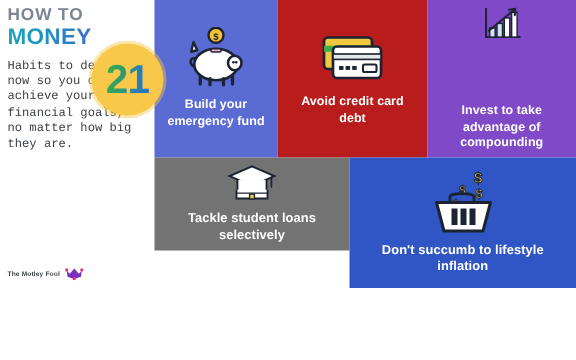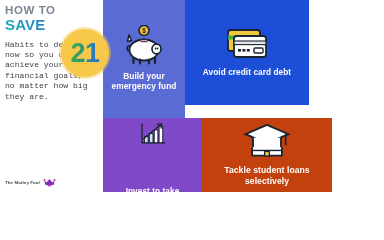--- a/index.html
+++ b/index.html
@@ -103,24 +103,24 @@
   .tile {
     position:relative;
     display:flex;
     flex-direction:column;
     align-items:center;
     justify-content:center;
     text-align:center;
     padding:4px 4px 6px;
     overflow:hidden;
   }
-  .tile.t1 { width:82px;  height:118px; background:#5b6bd4;align-items:center; }
-  .tile.t2 { width:124px; height:105px; background:#1d4ed8; }
+  .tile.t1 { width:82px;  height:105px; background:#5b6bd4;align-items:center; }
+  .tile.t2 { width:100px; height:105px; background:#b91c1c; }
   .tile.t3 { width:99px;  height:105px; background:#8049c8;gap:36px; }
-  .tile.t4 { width:130px; height:74px;  background:#c2410c; }
+  .tile.t4 { width:130px; height:62px;  background:#737373; }
   .tile.t5 { width:151px; height:87px;  background:#3055c4; }
 
   .tile-icon {
     display:block;
     margin-bottom:4px;
   }
   .tile-label {
     font-size:8.3px;
     font-weight:bold;
     line-height:10.2px;
@@ -131,21 +131,21 @@
   .tile.t4 .tile-label, .tile.t5 .tile-label { font-size:8.6px; line-height:10.4px; }
 </style>
 </head>
 <body>
 
 <div id="infographic">
 
   <div class="intro">
     <div class="kicker">HOW TO</div>
     <div class="headline">
-      <div>SAVE</div>
+      <div>MONEY</div>
     </div>
     <div class="blurb">Habits to develop now so you can achieve your financial goals, no matter how big they are.</div>
 
     <div class="logo">
       <span class="logo-text">The Motley Fool</span>
       <svg class="logo-mark" viewBox="0 0 26 18">
         <path d="M13 2 L7 9 L3 5 L4 13 L13 16 L22 13 L23 5 L19 9 Z" fill="#7b2fbe"></path>
         <circle cx="3" cy="4" r="2.2" fill="#e8378f"></circle>
         <circle cx="23" cy="4" r="2.2" fill="#e8378f"></circle>
         <circle cx="13" cy="15.5" r="2.2" fill="#e8378f"></circle>
@@ -222,16 +222,17 @@
         <text x="36" y="9" font-size="10" font-weight="bold" fill="#f0c93f" stroke="#1c2433" stroke-width="0.7" font-family="'Liberation Sans',sans-serif">$</text>
         <text x="26" y="16" font-size="8" font-weight="bold" fill="#f0c93f" stroke="#1c2433" stroke-width="0.6" font-family="'Liberation Sans',sans-serif">$</text>
         <text x="37" y="19" font-size="8.5" font-weight="bold" fill="#f0c93f" stroke="#1c2433" stroke-width="0.6" font-family="'Liberation Sans',sans-serif">$</text>
         <text x="22" y="25" font-size="7" font-weight="bold" fill="#f0c93f" stroke="#1c2433" stroke-width="0.55" font-family="'Liberation Sans',sans-serif">$</text>
         <path d="M20 22 L20 18 C20 15.5 36 15.5 36 18 L36 22" fill="none" stroke="#1c2433" stroke-width="1.9" stroke-linecap="round"></path>
         <path d="M11 22 L47 22 L42 41 L16 41 Z" fill="#ffffff" stroke="#1c2433" stroke-width="2" stroke-linejoin="round"></path>
         <rect x="21" y="26" width="4" height="11" fill="#1c2433"></rect>
         <rect x="27" y="26" width="4" height="11" fill="#1c2433"></rect>
         <rect x="33" y="26" width="4" height="11" fill="#1c2433"></rect>
       </svg>
+      <div class="tile-label">Don't succumb to lifestyle inflation</div>
     </div>
 
   </div>
 </div>
 
 </body></html>

